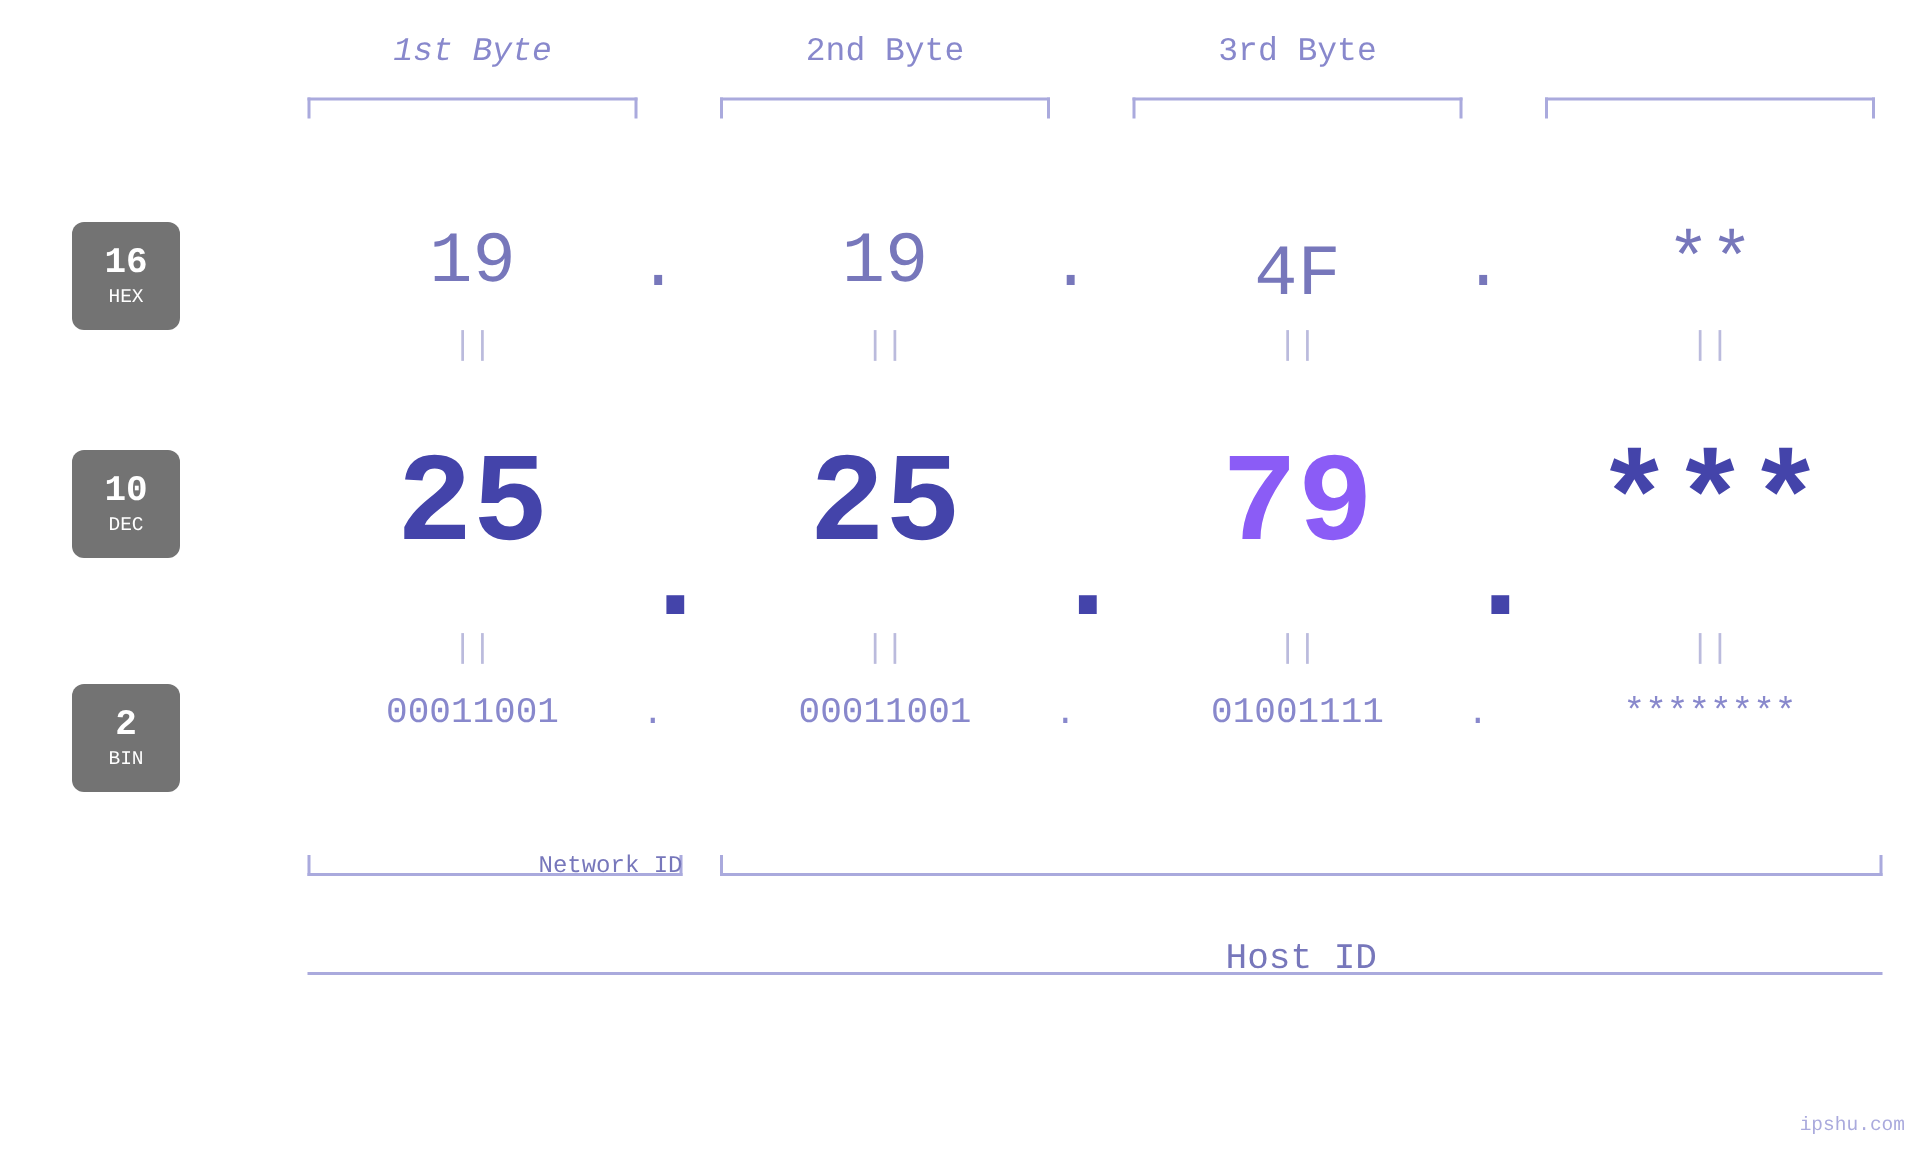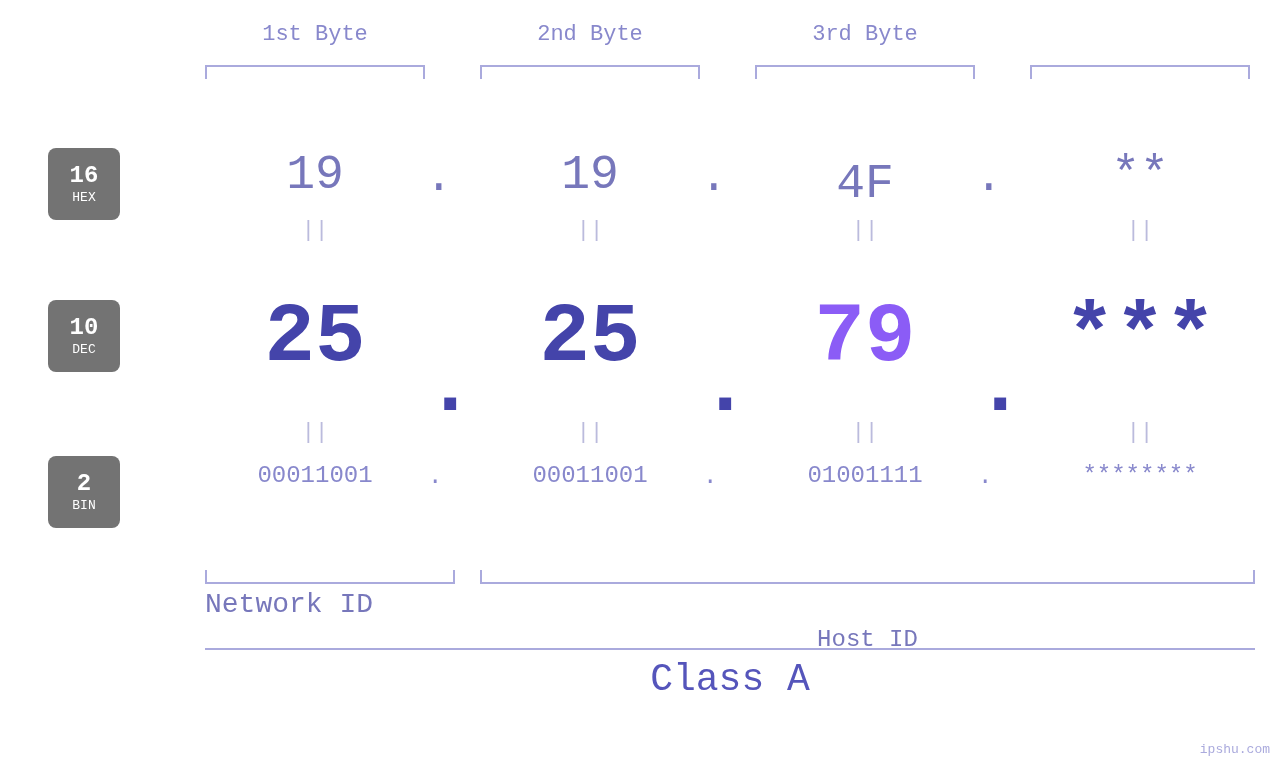--- a/index.html
+++ b/index.html
@@ -39,21 +39,21 @@
     
     .layout {
       position: absolute;
       top: 0;
       left: 0;
       width: 1285px;
       height: 767px;
     }
 
     
-    .hdr-1st { position: absolute; top: 22px; left: 205px; width: 220px; text-align: center; color: #8888cc; font-size: 22px; }
+    .hdr-1st { position: absolute; top: 22px; left: 205px; width: 220px; text-align: center; color: #8888cc; font-size: 22px; font-style: italic; }
     .hdr-2nd { position: absolute; top: 22px; left: 480px; width: 220px; text-align: center; color: #8888cc; font-size: 22px; }
     .hdr-3rd { position: absolute; top: 22px; left: 755px; width: 220px; text-align: center; color: #8888cc; font-size: 22px; }
     .hdr-4th { position: absolute; top: 22px; left: 1030px; width: 220px; text-align: center; color: #8888cc; font-size: 22px; }
 
     
     .tbracket {
       position: absolute;
       top: 65px;
       height: 14px;
       border-top: 2px solid #aaaadd;
@@ -131,21 +131,21 @@
       top: 570px;
       left: 480px;
       width: 775px;
       height: 14px;
       border-bottom: 2px solid #aaaadd;
       border-left: 2px solid #aaaadd;
       border-right: 2px solid #aaaadd;
     }
 
     
-    .lbl-network { position: absolute; top: 589px; left: 205px; width: 250px; text-align: left; color: #7777bb; font-size: 28px; }
+    .lbl-network { position: absolute; top: 568px; left: 205px; width: 250px; text-align: right; color: #7777bb; font-size: 16px; }
     .lbl-host { position: absolute; top: 626px; left: 480px; width: 775px; text-align: center; color: #7777bb; font-size: 24px; }
 
     
     .class-bar-line {
       position: absolute;
       top: 648px;
       left: 205px;
       width: 1050px;
       border-top: 2px solid #aaaadd;
     }
@@ -230,17 +230,16 @@
   <div class="dot-bin-3">.</div>
   <div class="v-bin-4">********</div>
 
   <div class="bbracket-net"></div>
   <div class="bbracket-host"></div>
 
   <div class="lbl-network">Network ID</div>
   <div class="lbl-host">Host ID</div>
 
   <div class="class-bar-line"></div>
-  <div class="lbl-class">Class A</div>
 
   <div class="attr-text">ipshu.com</div>
 
 </div>
 
 </body></html>

